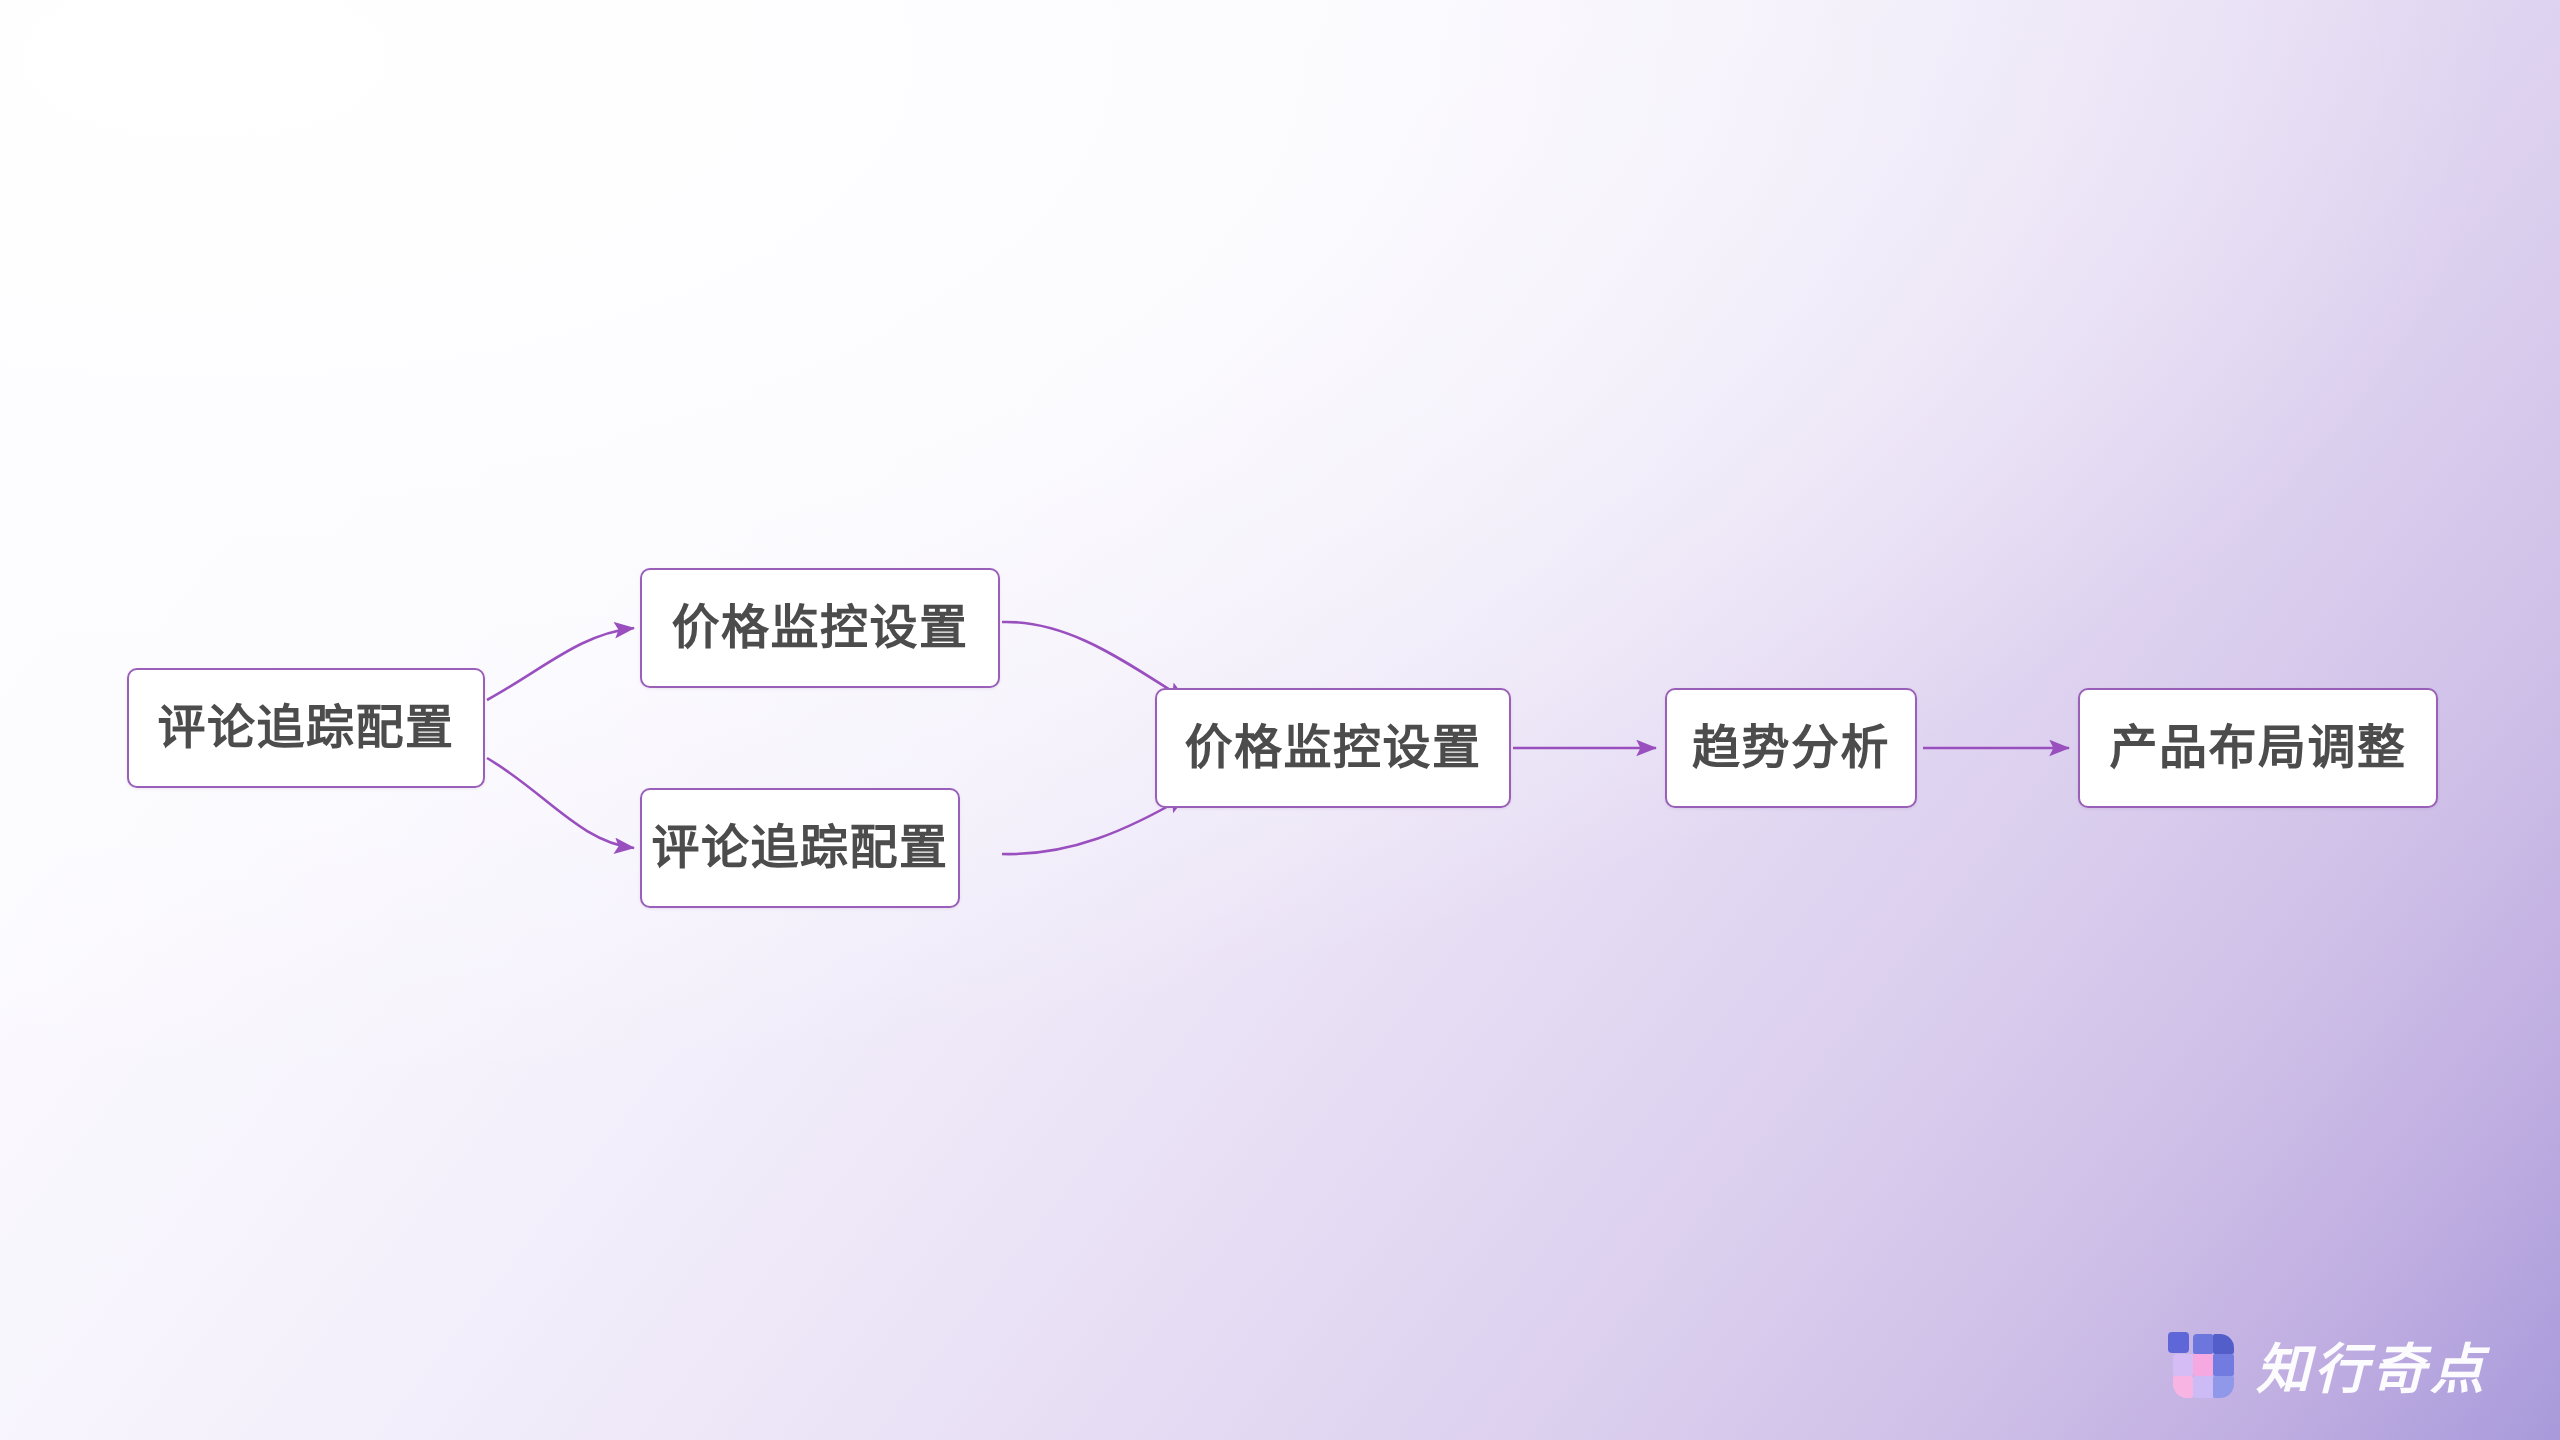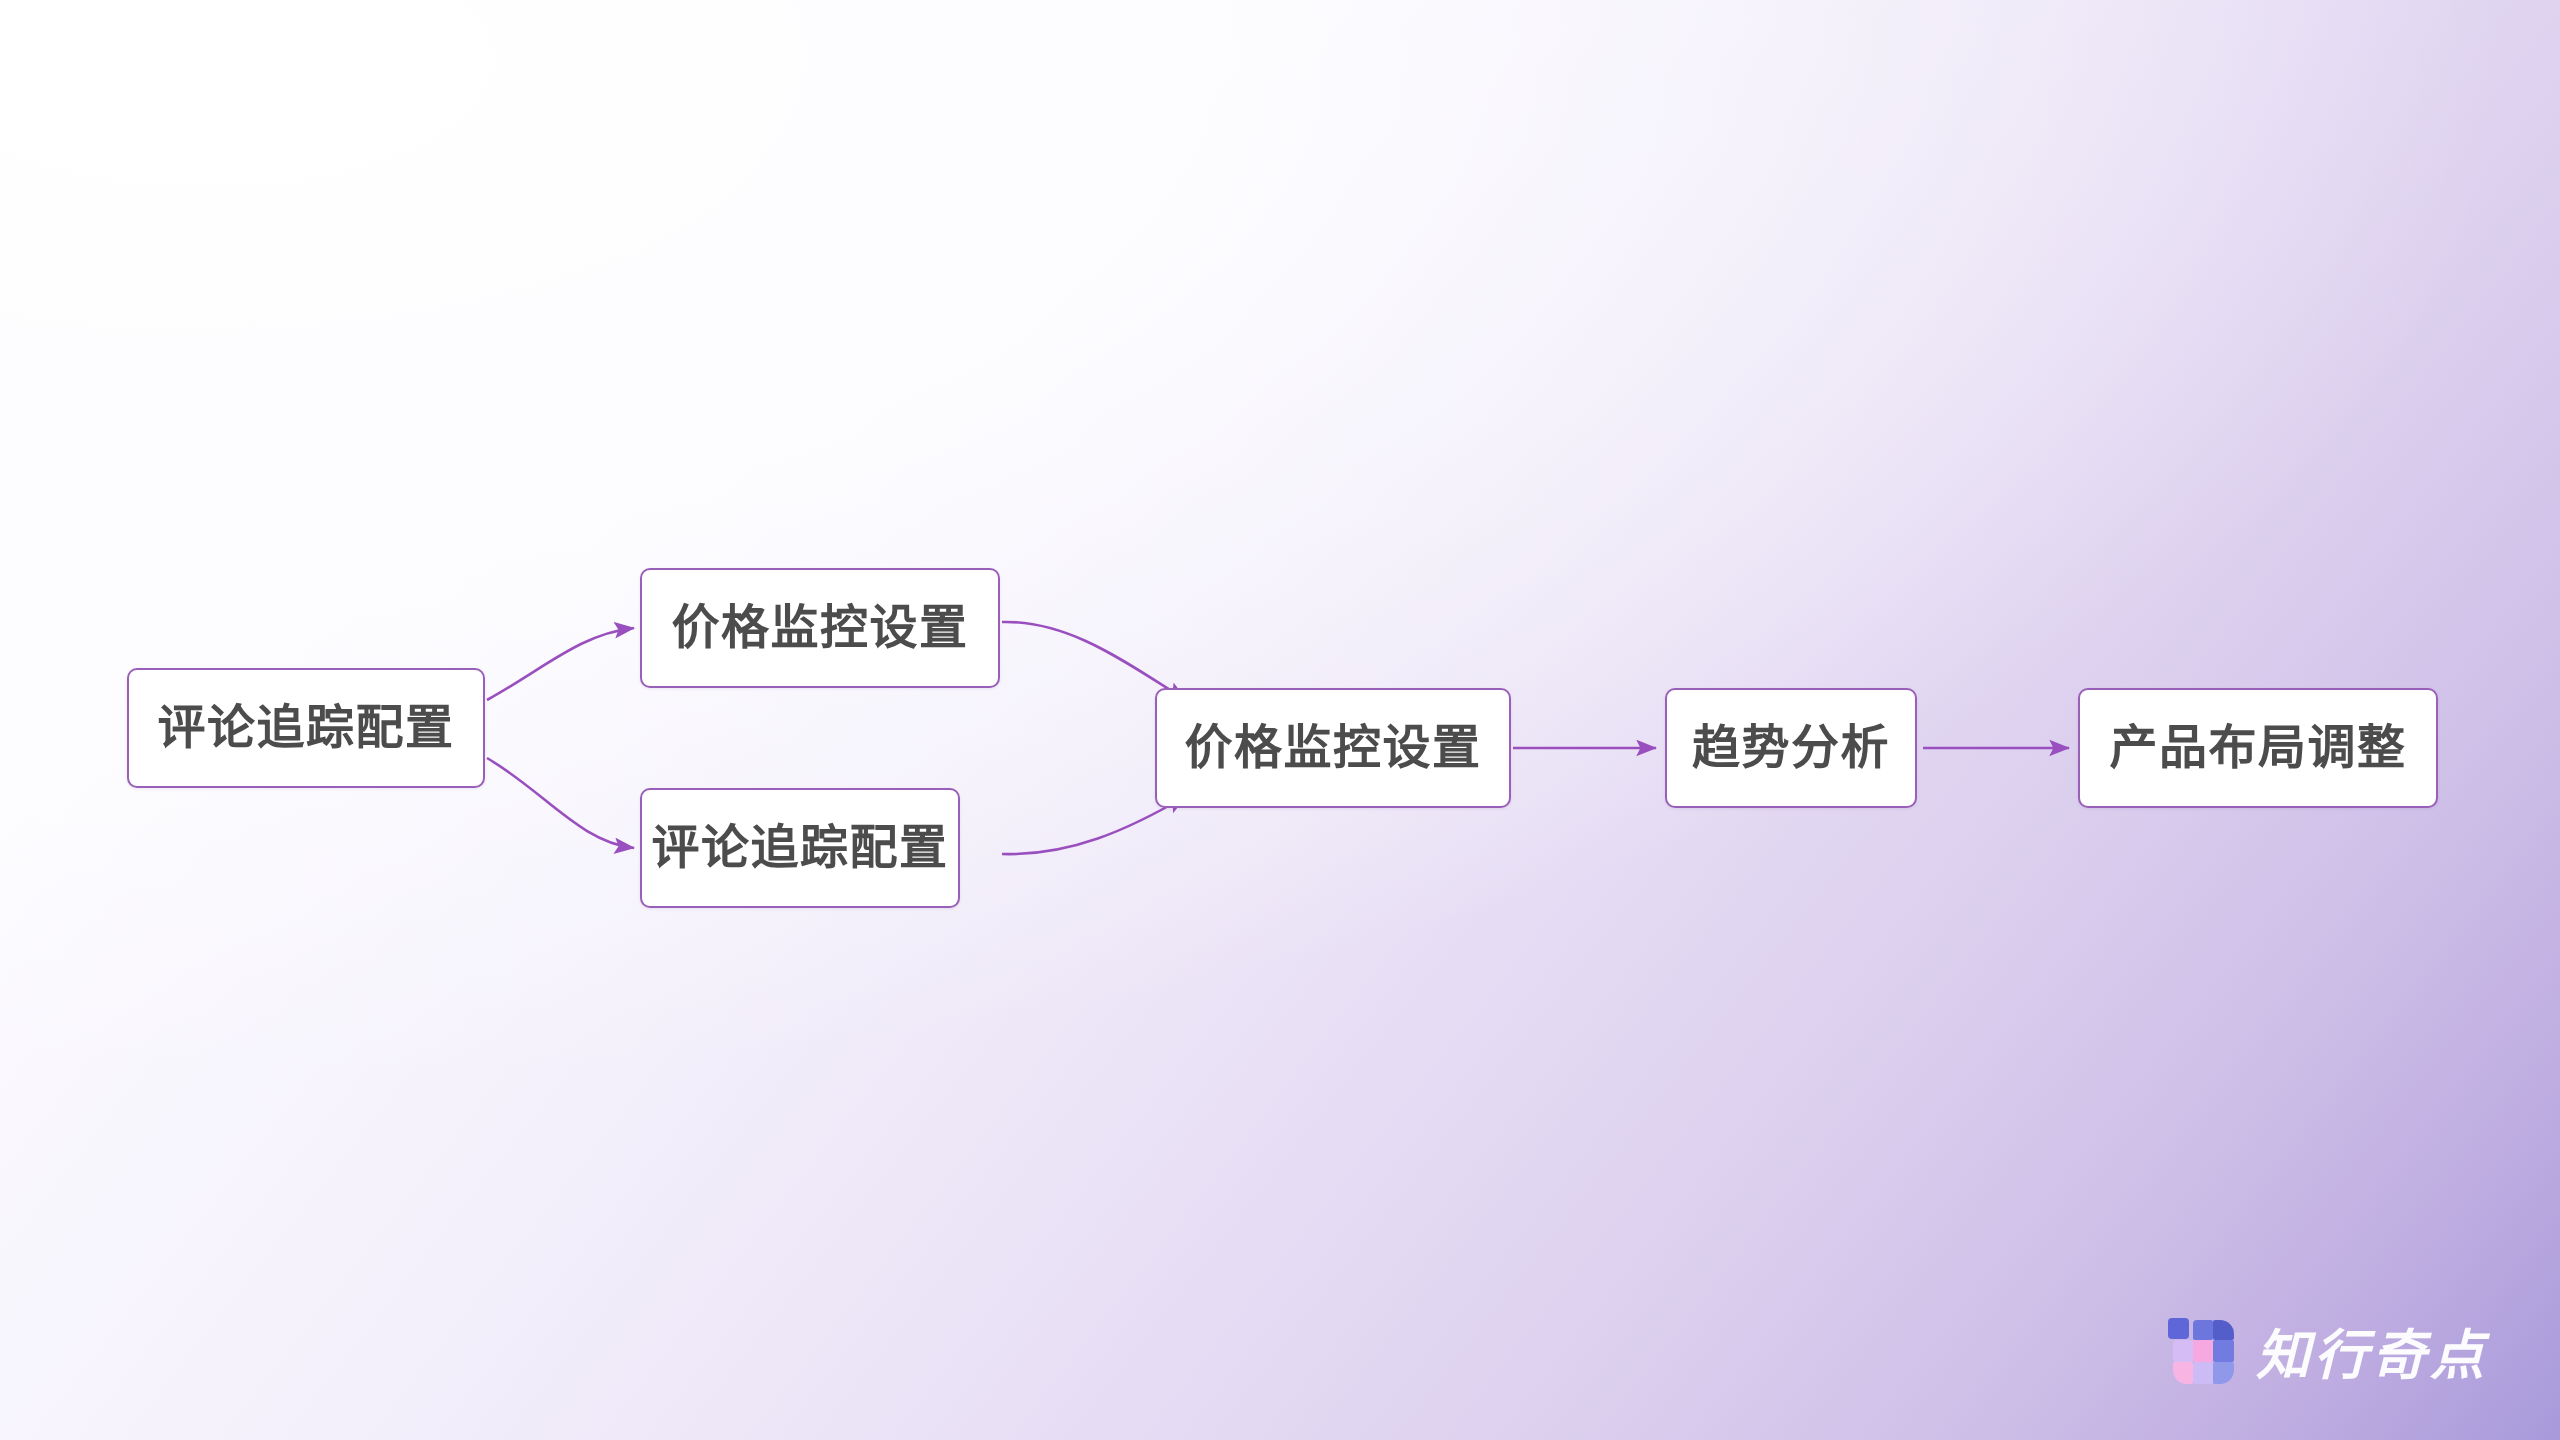--- a/index.html
+++ b/index.html
@@ -56,21 +56,21 @@
     color: #4c4c4c;
     letter-spacing: 1.5px;
     white-space: nowrap;
     line-height: 1;
   }
 
   
   #watermark {
     position: absolute;
     right: 72px;
-    bottom: 50px;
+    bottom: 36px;
     display: flex;
     align-items: center;
     gap: 22px;
     opacity: 0.96;
   }
   #wm-text {
     font-size: 54px;
     font-weight: 700;
     color: #ffffff;
     letter-spacing: 4px;

